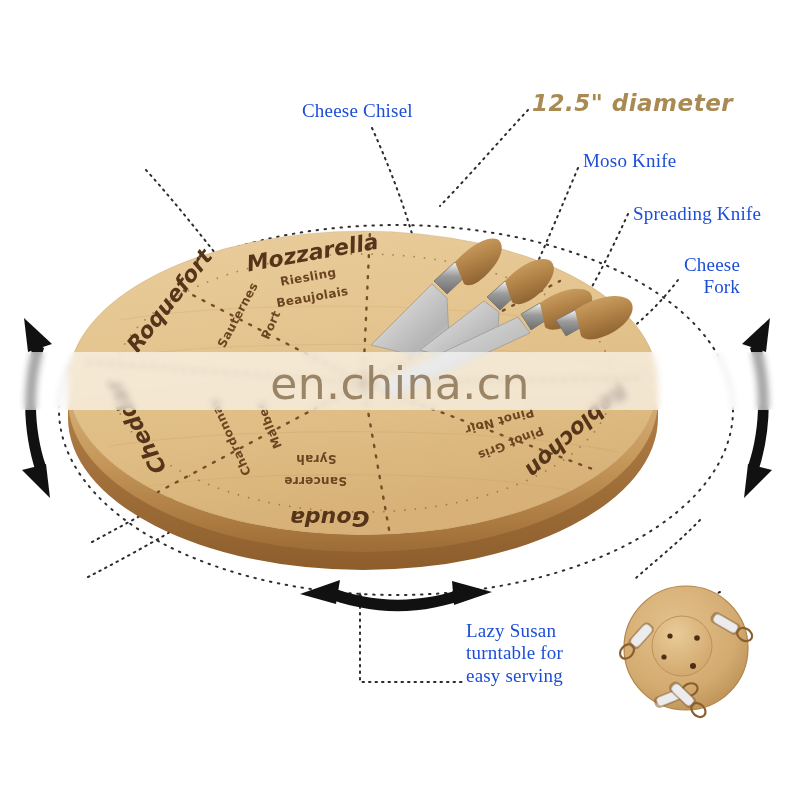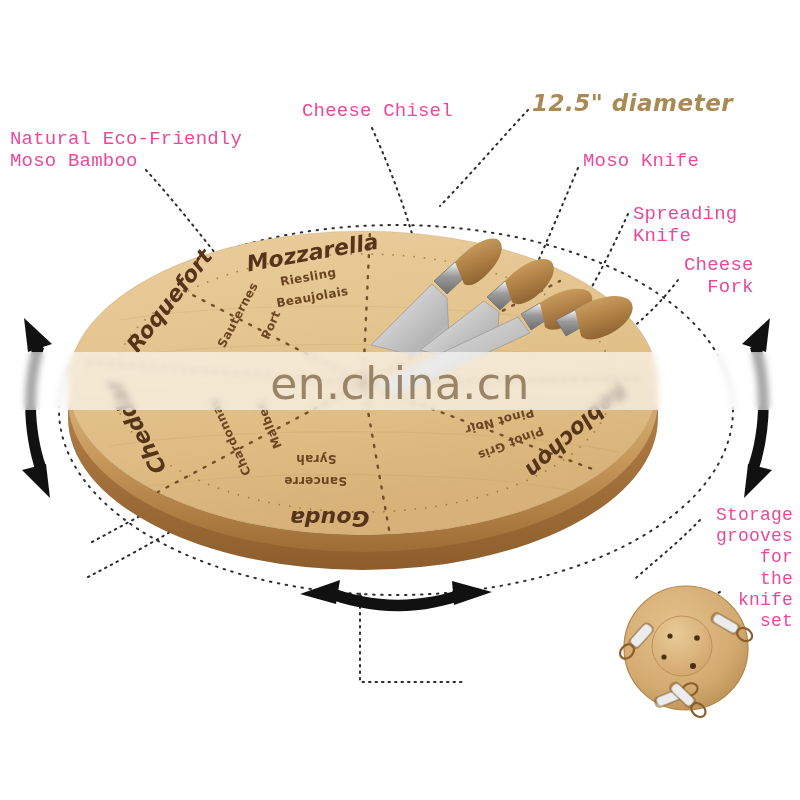--- a/index.html
+++ b/index.html
@@ -9,22 +9,22 @@
     font-family:"Liberation Serif", serif;
     overflow:hidden;
     position:relative;
   }
   #stage{position:absolute;inset:0;width:800px;height:800px;}
   #stage > svg{position:absolute;left:0;top:0;}
 
   
   .label{
     position:absolute;
-    font-family:Liberation Mono, monospace;
-    color:#ec4899;
+    font-family:Liberation Serif, serif;
+    color:#1d4ed8;
     font-size:19px;
     line-height:1.18;
     white-space:pre-line;
     letter-spacing:.2px;
   }
   .label.small{font-size:18px;}
   .dim-label{
     position:absolute;
     font-family:"DejaVu Sans", sans-serif;
     font-weight:bold;
@@ -319,32 +319,30 @@
     <div class="board-txt wine" style="left:216px;top:256px;transform:rotate(180deg);">Sancerre</div>
 
     <div class="board-txt cheese" style="left:444px;top:200px;transform:rotate(138deg);">Reblochon</div>
     <div class="board-txt wine" style="left:396px;top:196px;transform:rotate(165deg);">Pinot Noir</div>
     <div class="board-txt wine" style="left:408px;top:218px;transform:rotate(158deg);">Pinot Gris</div>
   </div>
 
   <div id="wm-band"></div>
   <div id="wm-text">en.china.cn</div>
 
-  <div class="label" id="lbl-bamboo">Natural Eco-Friendly
-Moso Bamboo</div>
 
   <div class="label" id="lbl-chisel">Cheese Chisel</div>
 
   <div class="dim-label" id="lbl-diam">12.5" diameter</div>
 
   <div class="label" id="lbl-coure">Moso Knife</div>
 
   <div class="label" id="lbl-spread">Spreading Knife</div>
 
   <div class="label" id="lbl-fork">Cheese
 Fork</div>
 
-  <div class="label small" id="lbl-storage">Storage
-grooves for
-the knife set</div>
-
+
+  <div class="label" id="lbl-lazy">Lazy Susan
+turntable for
+easy serving</div>
 
 </div>
 
 </body></html>

